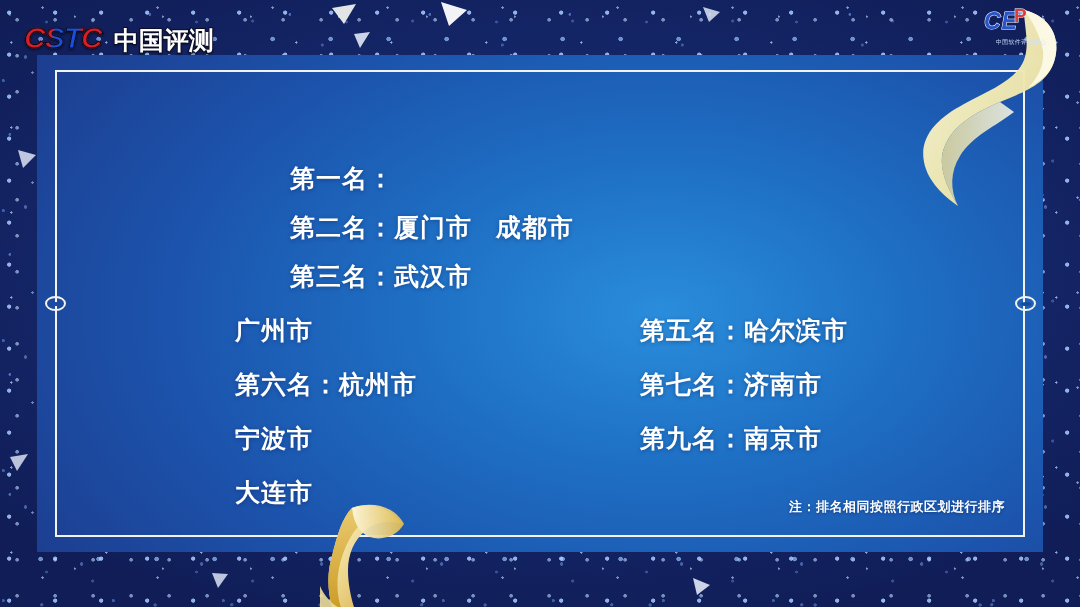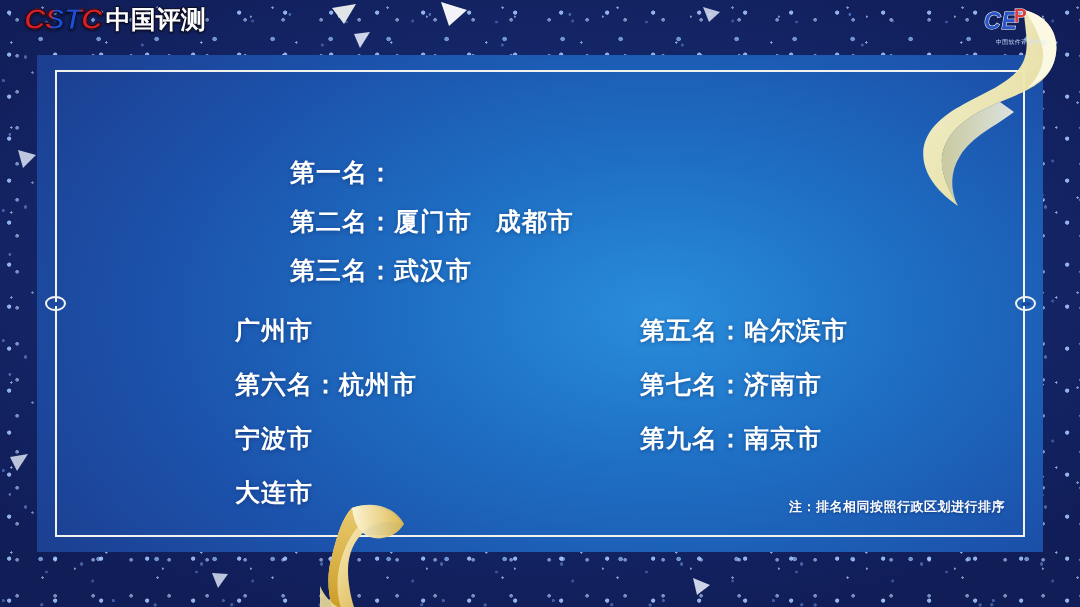--- a/index.html
+++ b/index.html
@@ -75,22 +75,22 @@
   .confetti { position:absolute; width:0; height:0; pointer-events:none; }
 
   
   .header {
     position:absolute; top:0; left:0; width:1080px; height:52px;
     z-index:14;
   }
 
   
   .logo-cstc {
-    position:absolute; left:24px; top:4px;
-    display:flex; align-items:center; gap:4px;
+    position:absolute; left:24px; top:23px;
+    display:flex; align-items:flex-end; gap:12px;
     white-space:nowrap;
   }
   .logo-cstc .mark {
     font-family:"Liberation Sans", sans-serif;
     font-size:30px; font-weight:700; font-style:italic;
     letter-spacing:-1px; line-height:1;
     background:linear-gradient(100deg,#d81f26 0%,#d81f26 34%,#1c4fd8 40%,#1c4fd8 66%,#d81f26 72%,#d81f26 100%);
     -webkit-background-clip:text; background-clip:text;
     color:transparent;
     -webkit-text-stroke:1.2px #0a0a1e;
@@ -168,21 +168,21 @@
 
   .title {
     position:absolute; top:86px; left:0; width:1080px;
     text-align:center;
     font-size:35px; font-weight:700; color:#ffffff;
     letter-spacing:1.5px;
     text-shadow:0 2px 5px rgba(0,20,70,.45);
   }
 
   .top3 {
-    position:absolute; top:156px; left:0; width:880px;text-align:center;
+    position:absolute; top:162px; left:0; width:880px;text-align:center;
   }
   .top3 .row {
     display:flex; justify-content:center;
     margin-bottom:16px;
   }
   .top3 .row-inner {
     width:300px;
     display:flex; align-items:baseline;
     font-size:25px; font-weight:700; color:#ffffff;
     letter-spacing:1px;

